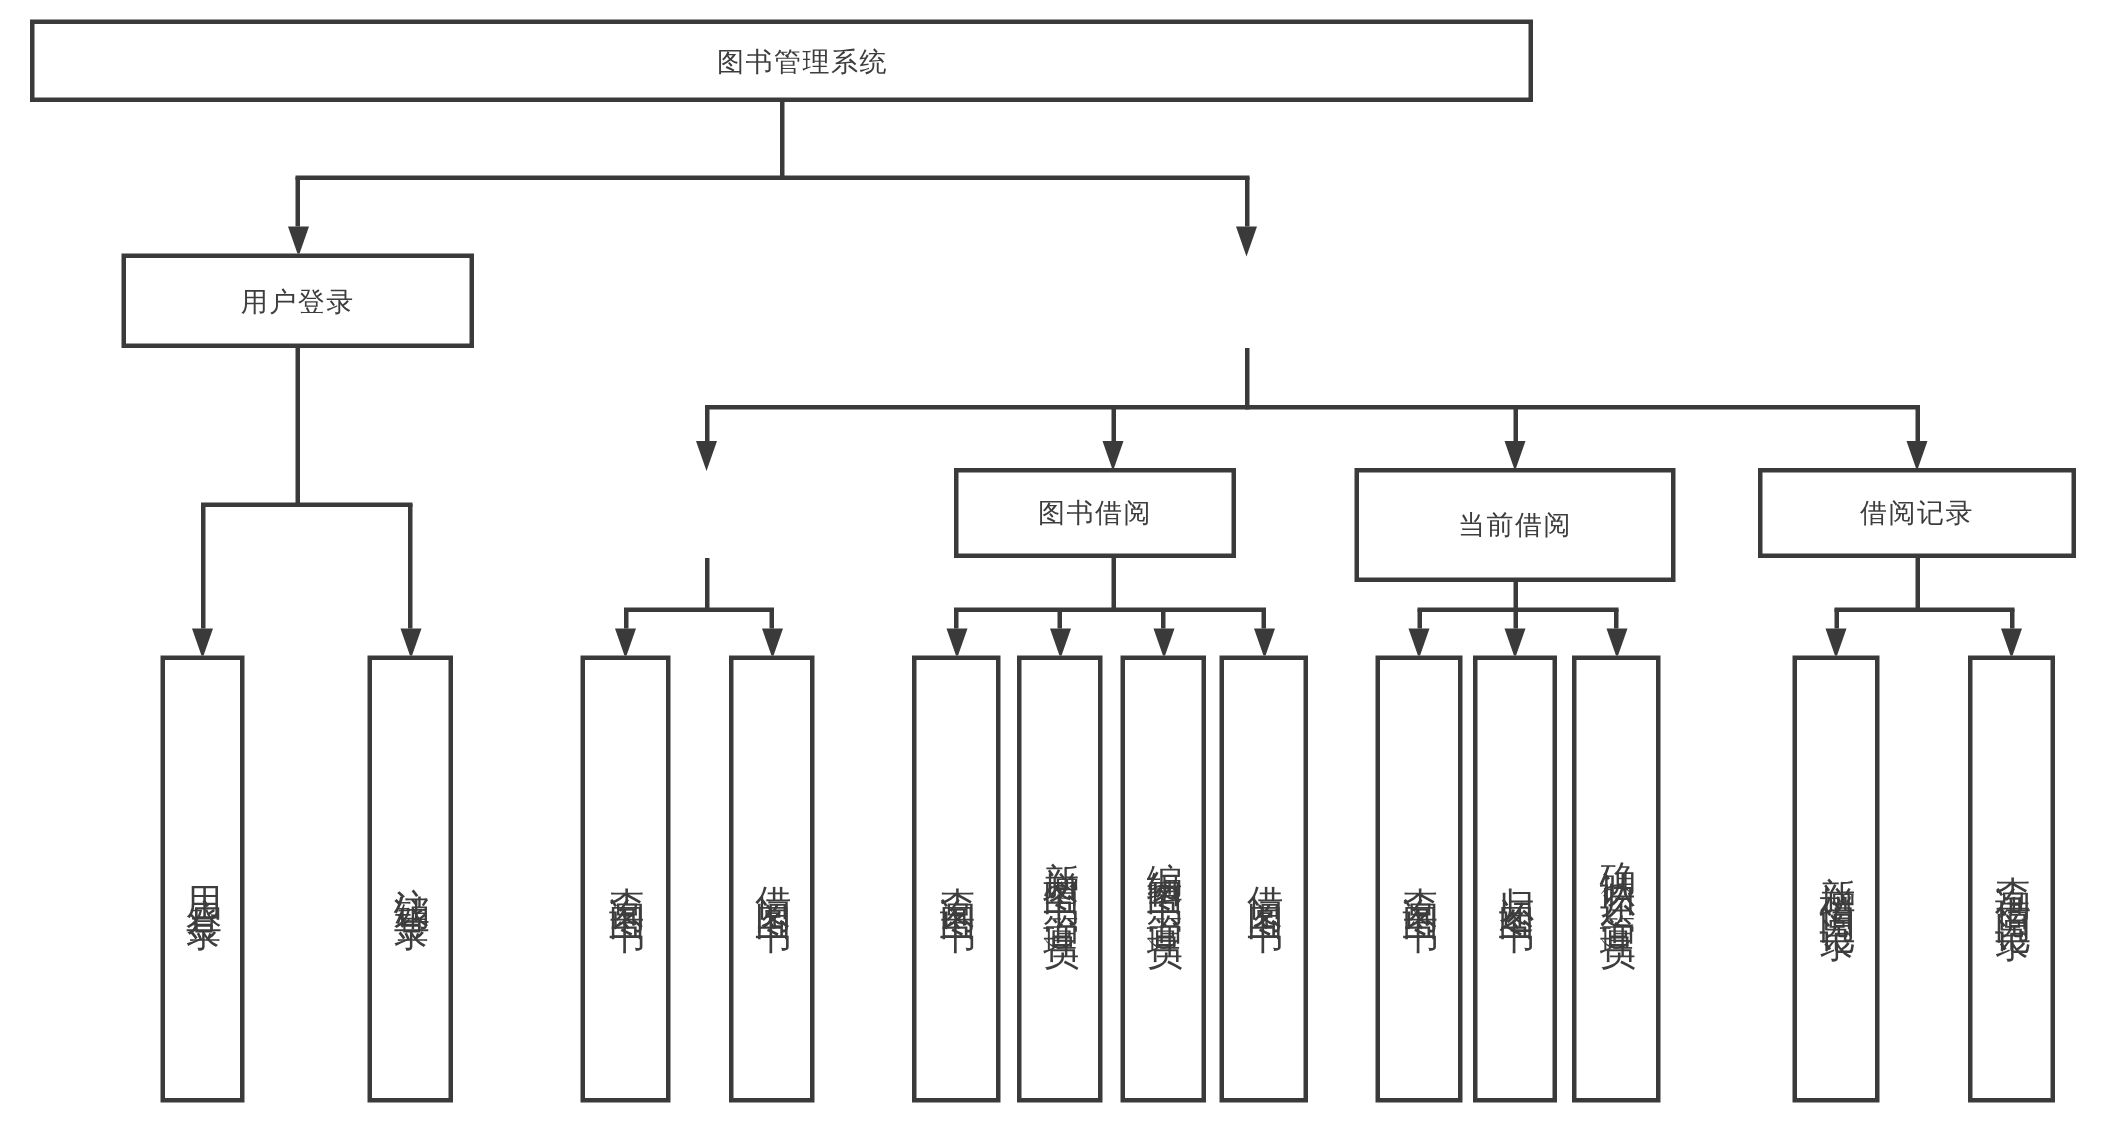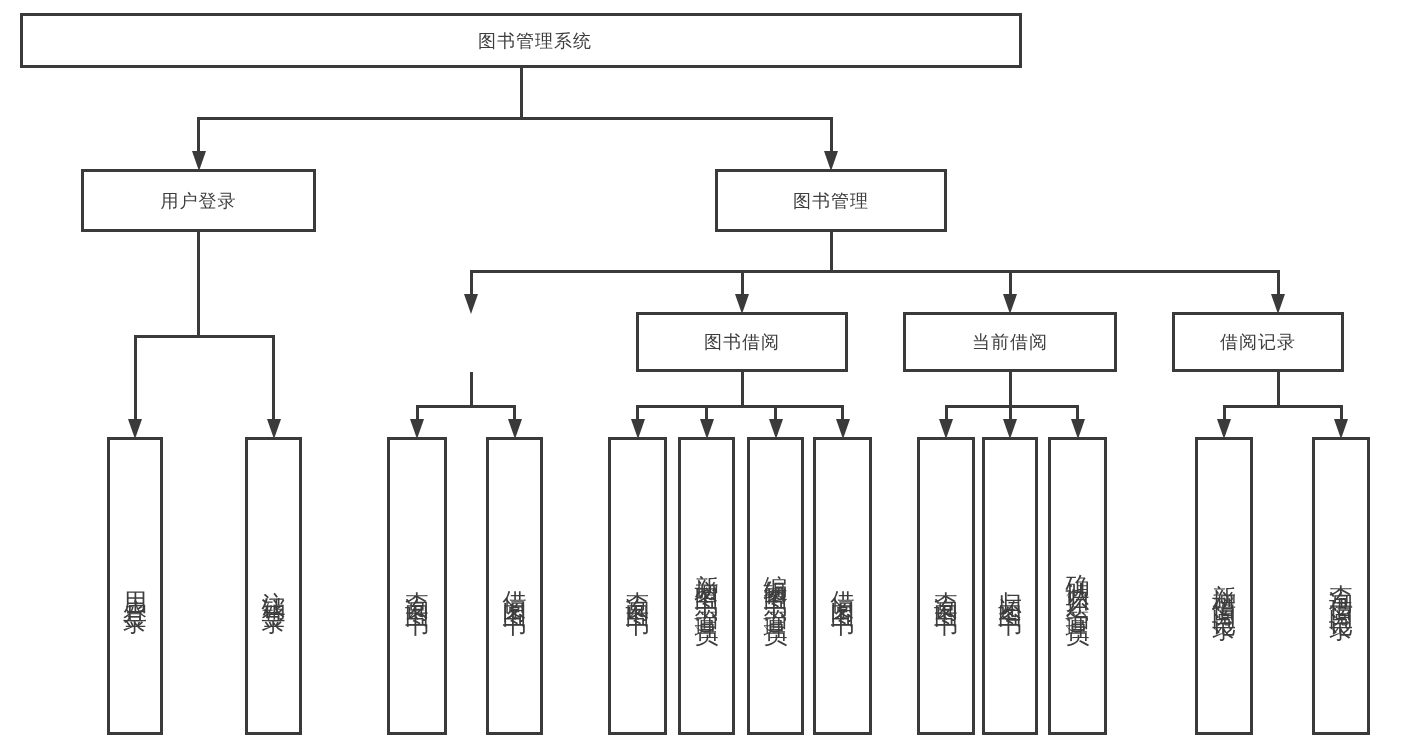--- a/index.html
+++ b/index.html
@@ -116,24 +116,23 @@
       <div class="line" style="left: 1276.5px; top: 372px; width: 3px; height: 35.5px;"></div>
       <div class="line" style="left: 1222.5px; top: 404.5px; width: 120px; height: 3px;"></div>
       <div class="line" style="left: 1222.5px; top: 406px; width: 3px; height: 13px;"></div>
       <div class="arrow" style="left: 1217px; top: 419px;"></div>
       <div class="line" style="left: 1339.5px; top: 406px; width: 3px; height: 13px;"></div>
       <div class="arrow" style="left: 1334px; top: 419px;"></div>
     </div>
   <div id="nodes">
       <div class="node h" style="left: 20px; top: 13px; width: 1002px; height: 55px; padding-left: 28px;">图书管理系统</div>
       <div class="node h" style="left: 81px; top: 169px; width: 235px; height: 63px;">用户登录</div>
-      <div class="node h" style="left: 715px; top: 169px; width: 232px; height: 63px;">图书管理</div>
-      <div class="node h" style="left: 636px; top: 312px; width: 212px; height: 60px;">图书借阅</div>
-      <div class="node h" style="left: 903px; top: 312px; width: 214px; height: 60px;">当前借阅</div>
-      <div class="node h" style="left: 1172px; top: 312px; width: 172px; height: 60px;">借阅记录</div>
+      <div class="node h" style="left: 636px; top: 312px; width: 188px; height: 60px;">图书借阅</div>
+      <div class="node h" style="left: 903px; top: 312px; width: 214px; height: 76px;">当前借阅</div>
+      <div class="node h" style="left: 1172px; top: 312px; width: 212px; height: 60px;">借阅记录</div>
       <div class="node v" style="left: 107px; top: 437px; width: 56px; height: 298px;">用户登录</div>
       <div class="node v" style="left: 245px; top: 437px; width: 57px; height: 298px;">注销登录</div>
       <div class="node v" style="left: 387px; top: 437px; width: 60px; height: 298px;">查询图书</div>
       <div class="node v" style="left: 486px; top: 437px; width: 57px; height: 298px;">借阅图书</div>
       <div class="node v" style="left: 608px; top: 437px; width: 59px; height: 298px;">查询图书</div>
       <div class="node v" style="left: 678px; top: 437px; width: 57px; height: 298px;">新增图书（管理员）</div>
       <div class="node v" style="left: 747px; top: 437px; width: 57px; height: 298px;">编辑图书（管理员）</div>
       <div class="node v" style="left: 813px; top: 437px; width: 59px; height: 298px;">借阅图书</div>
       <div class="node v" style="left: 917px; top: 437px; width: 58px; height: 298px;">查询图书</div>
       <div class="node v" style="left: 982px; top: 437px; width: 56px; height: 298px;">归还图书</div>

